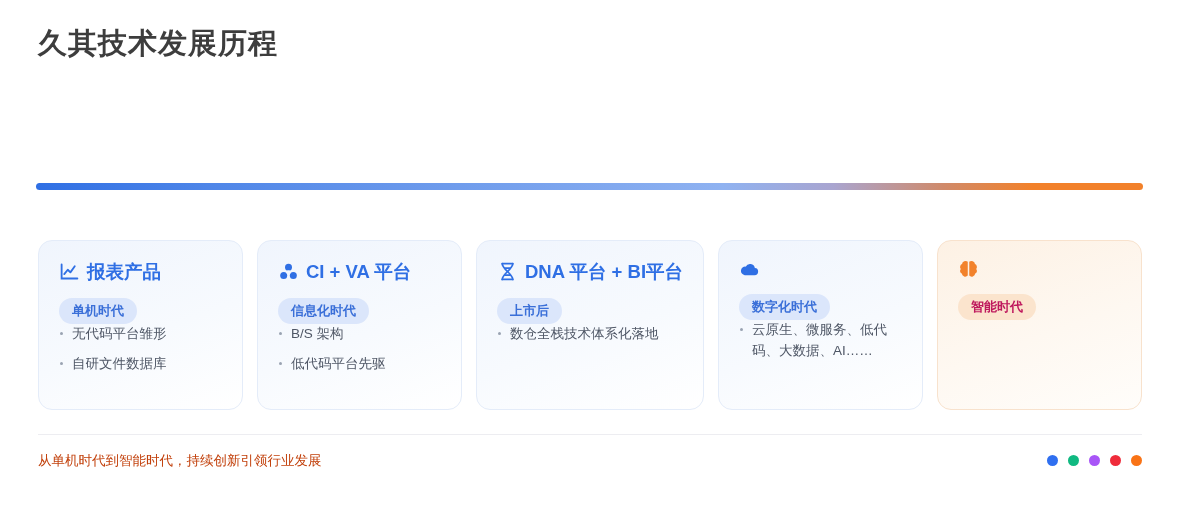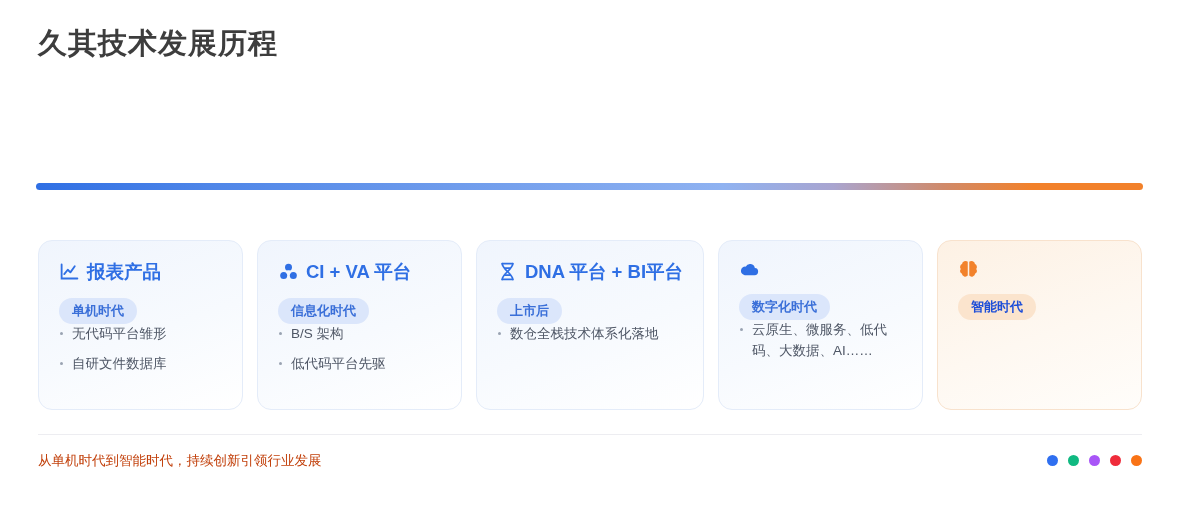--- a/index.html
+++ b/index.html
@@ -72,21 +72,21 @@
   .card-title { font-size: 18.5px; font-weight: 700; text-align: right; }
   .card.blue   .card-title { color: #2f6fe4; }
   .card.orange .card-title { color: #f2822b; }
 
   .card-tag {
     display: inline-flex; align-items: center; margin-top: 14px;
     height: 26px; padding: 0 13px; border-radius: 13px;
     font-size: 13px; font-weight: 700; white-space: nowrap;
   }
   .card.blue   .card-tag { background: #dbe6fb; color: #3a6fd8; }
-  .card.orange .card-tag { background: #fbe4cd; color: #1d4ed8; }
+  .card.orange .card-tag { background: #fbe4cd; color: #be185d; }
 
   .bullets { margin-top: 0; }
   .bullet {
     position: relative; padding-left: 13px; margin-bottom: 9px;
     font-size: 13.5px; line-height: 1.52; color: #4f5766;
   }
   .bullet::before {
     content: ""; position: absolute; left: 1px; top: 8px;
     width: 3px; height: 3px; border-radius: 50%; background: #9aa3b2;
   }

